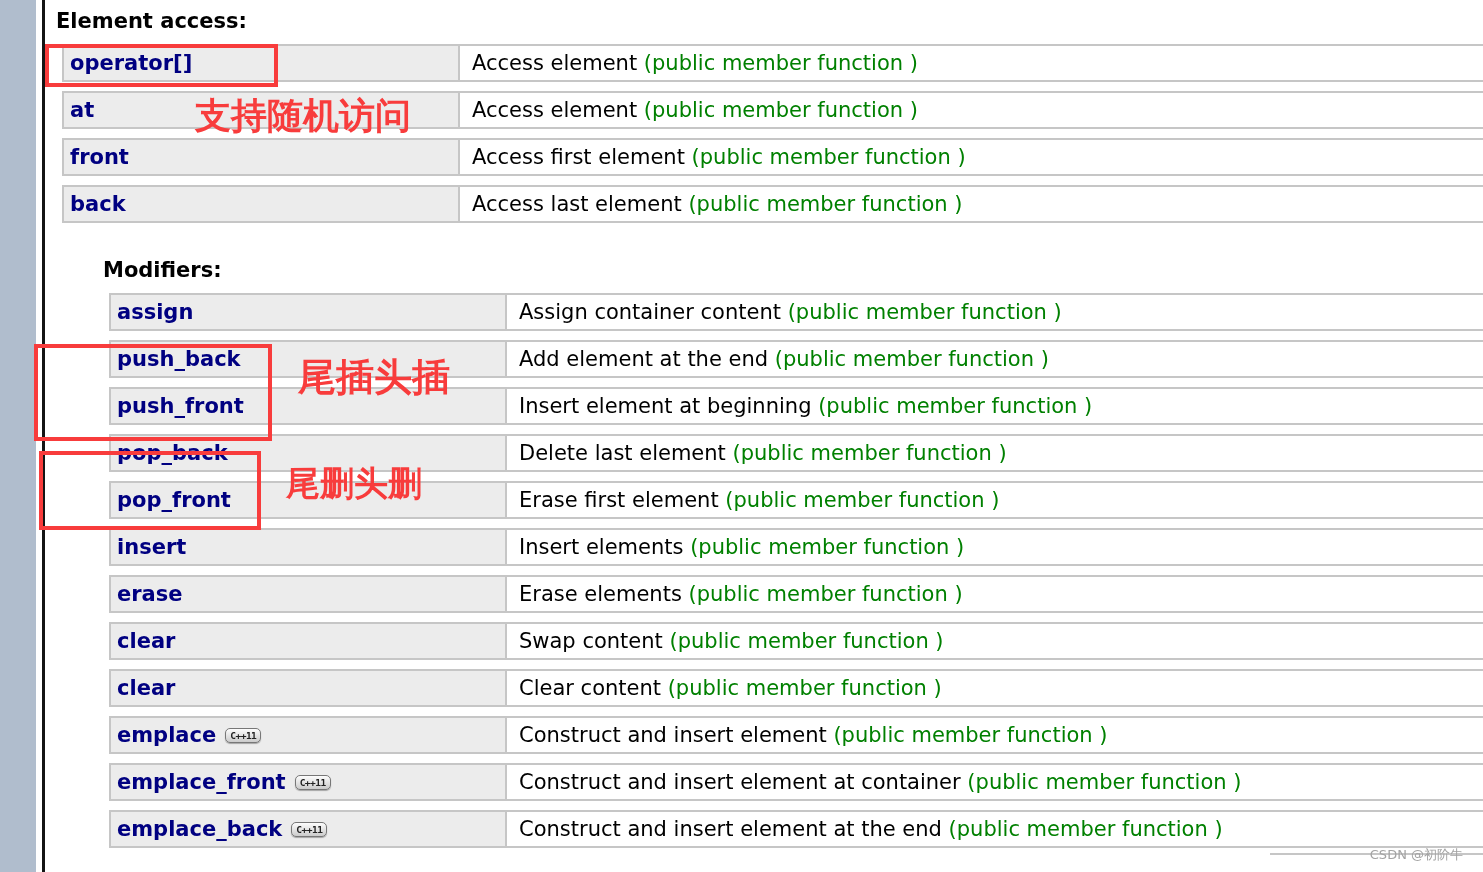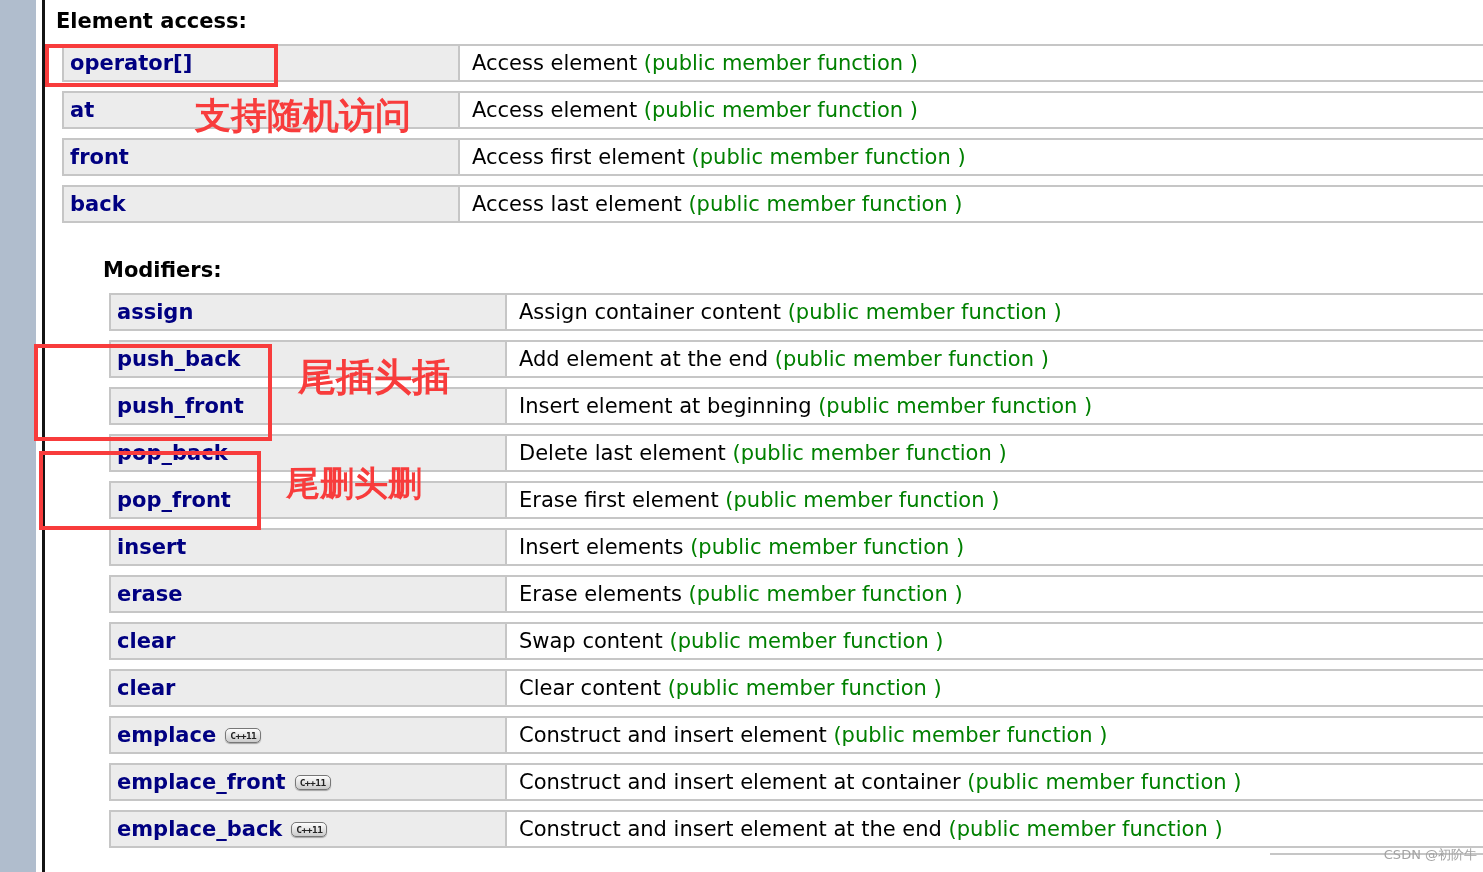--- a/index.html
+++ b/index.html
@@ -40,21 +40,21 @@
   .abox{position:absolute;border:4px solid var(--red);background:transparent;z-index:6;}
   .abox1{left:45px;top:44px;width:225px;height:35px;}
   .abox2{left:34px;top:344px;width:230px;height:89px;}
   .abox3{left:39px;top:451px;width:214px;height:71px;}
   .alabel{position:absolute;color:var(--red);font-weight:bold;line-height:1;z-index:7;white-space:nowrap;margin-left:9px;}
   .alabel1{left:186px;top:98px;font-size:36px;}
   .alabel2{left:289px;top:358px;font-size:38px;}
   .alabel3{left:277px;top:466px;font-size:34px;}
 
   .wm-line{position:absolute;left:1270px;top:853px;width:213px;height:2px;background:#c6c6c6;z-index:8;}
-  .watermark{position:absolute;right:6px;top:846px;font-size:13px;color:var(--watermark);z-index:9;white-space:nowrap;}
+  .watermark{position:absolute;right:20px;top:846px;font-size:13px;color:var(--watermark);z-index:9;white-space:nowrap;}
 </style>
 </head>
 <body>
 
 <div id="root">
   <div class="sidebar"></div>
   <div class="vline"></div>
 
   <div id="content">
     <div id="sections">

